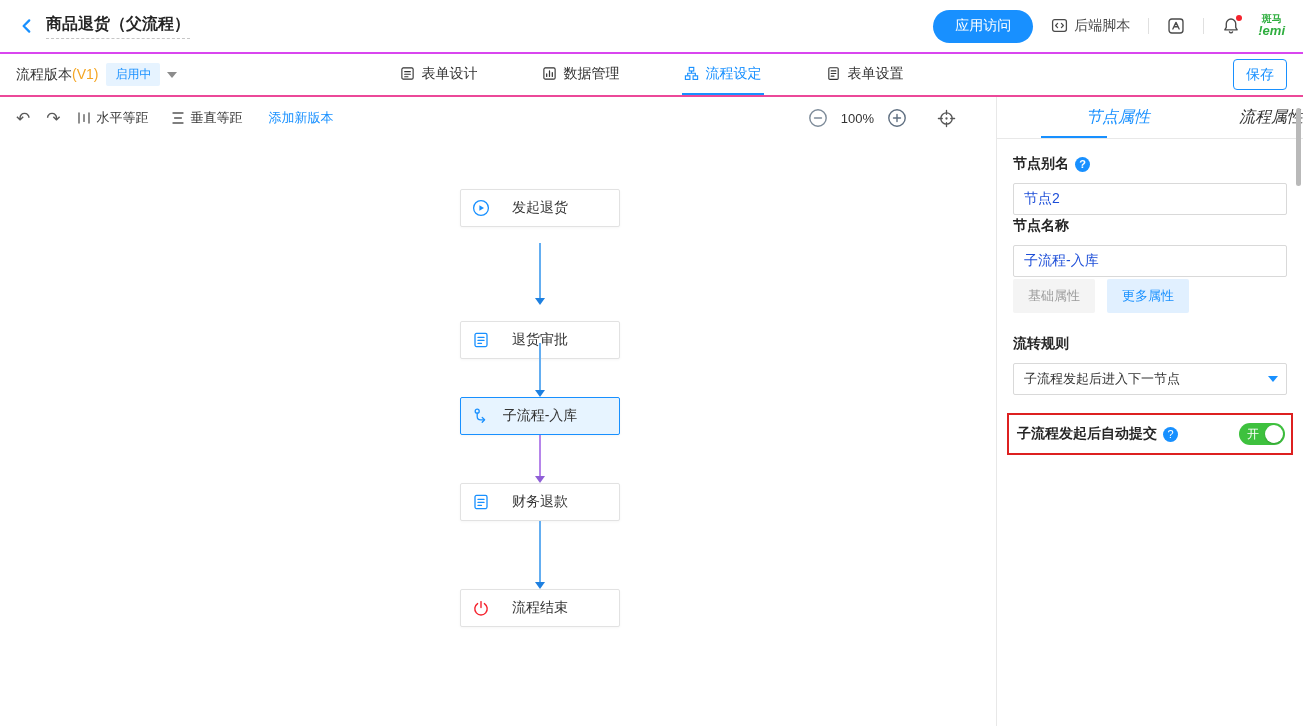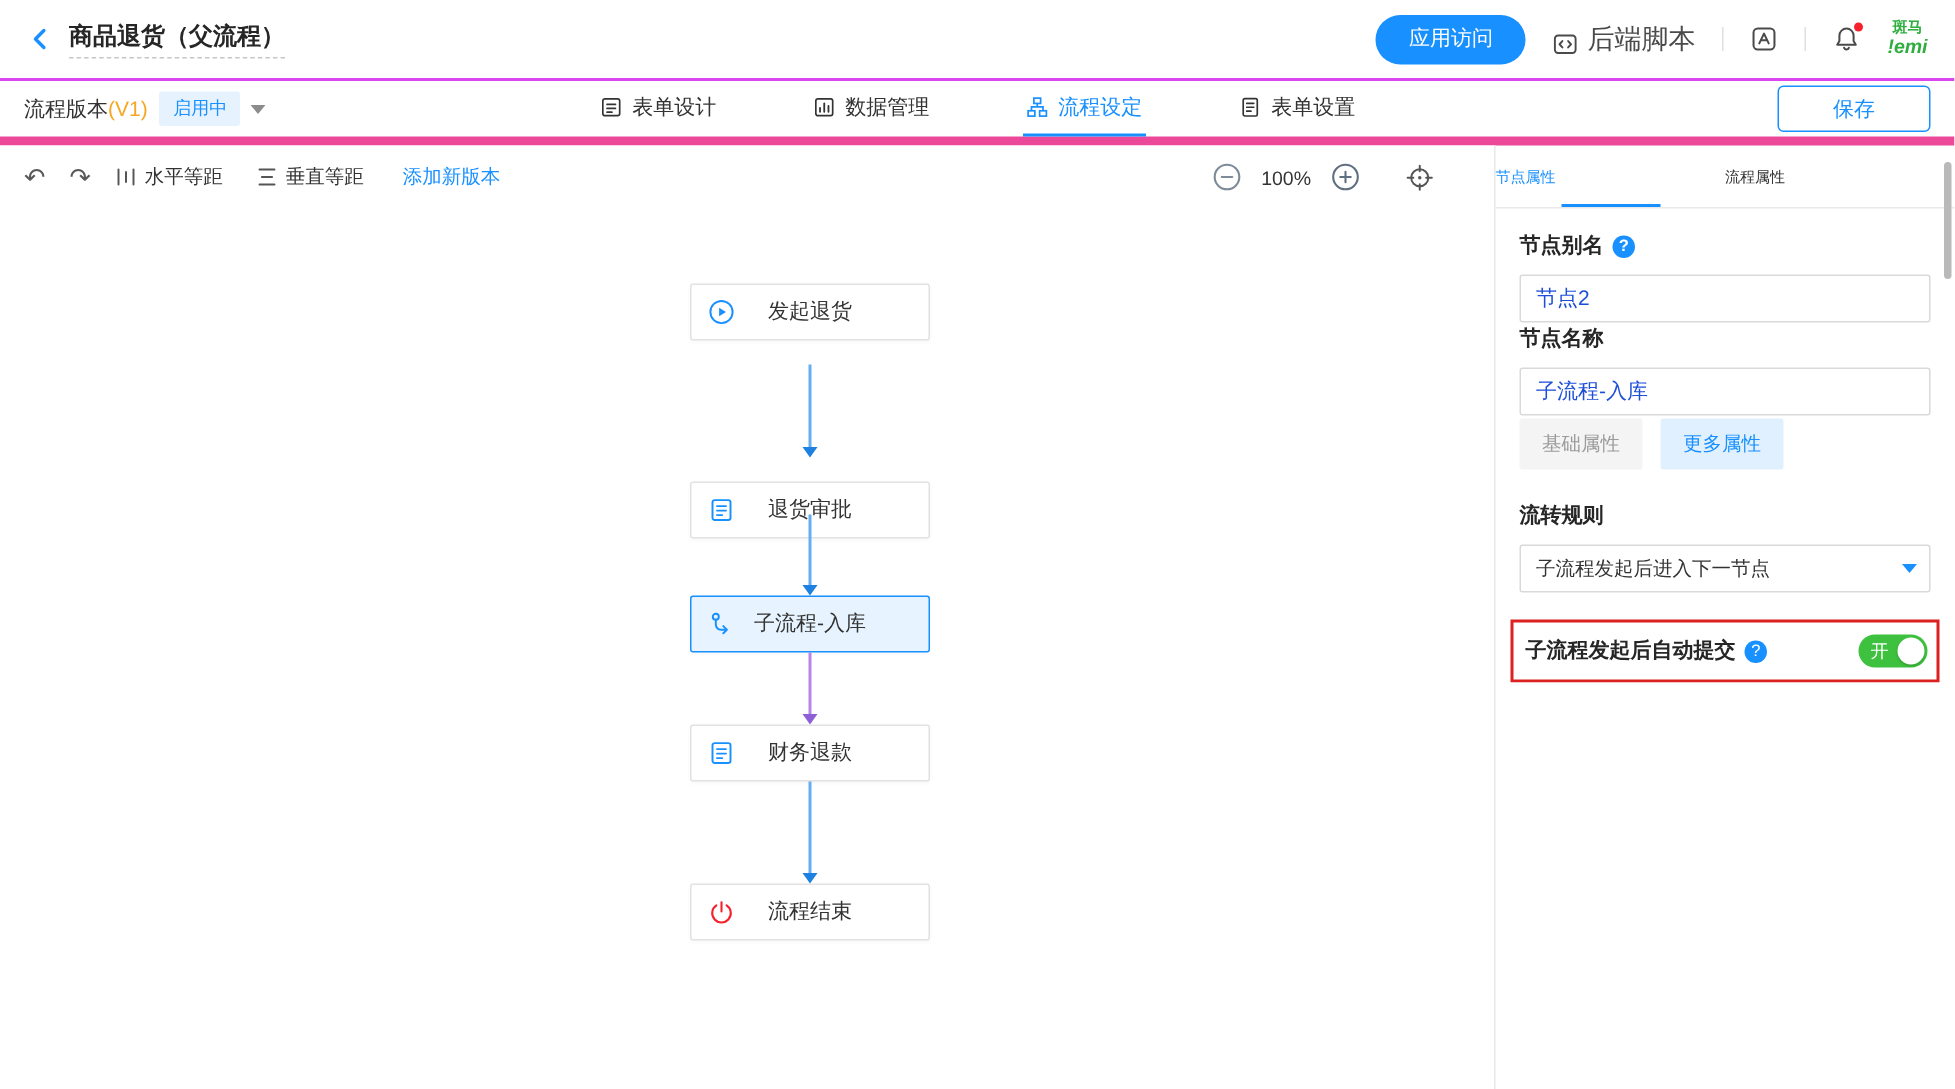--- a/index.html
+++ b/index.html
@@ -10,38 +10,38 @@
     display:flex; flex-direction:column; position:relative;
   }
   svg { display:block; }
 
   
   .topbar { height:54px; display:flex; align-items:center; padding:0 18px; border-bottom:2px solid #d946ef; background:#fff; flex:0 0 auto; }
   .back-btn { cursor:pointer; margin-right:10px; display:flex; align-items:center; }
   .page-title { font-size:16px; font-weight:bold; color:#262626; border-bottom:1px dashed #c6c6c6; padding-bottom:3px; }
   .topbar-right { margin-left:auto; display:flex; align-items:center; gap:18px; }
   .btn-pill { background:#1890ff; color:#fff; border:none; border-radius:17px; height:33px; padding:0 22px; font-size:14px; cursor:pointer; font-family:inherit; }
-  .script-item { display:flex; align-items:flex-end; gap:6px; color:#4a4a4a; cursor:pointer; font-size:18px; }
+  .script-item { display:flex; align-items:flex-start; gap:6px; color:#4a4a4a; cursor:pointer; font-size:14px; }
   .vdiv { width:1px; height:16px; background:#e0e0e0; }
   .icon-btn { position:relative; color:#4a4a4a; cursor:pointer; display:flex; align-items:center; }
   .bell-dot { position:absolute; top:-2px; right:-2px; width:6px; height:6px; border-radius:50%; background:#f5222d; }
   .brand-logo { display:flex; flex-direction:column; align-items:center; line-height:1.1; color:#2fae3f; }
   .brand-logo .l1 { font-size:10px; font-weight:bold; }
   .brand-logo .l2 { font-size:13px; font-weight:bold; font-style:italic; }
 
   
-  .versionbar { height:43px; display:flex; align-items:center; padding:0 16px; border-bottom:6px solid #ec4899; position:relative; background:#fff; flex:0 0 auto; }
+  .versionbar { height:43px; display:flex; align-items:center; padding:0 16px; border-bottom:2px solid #ec4899; position:relative; background:#fff; flex:0 0 auto; }
   .version-label { font-size:14px; color:#333; }
   .version-num { color:#f5a623; }
   .status-badge { margin-left:8px; background:#e6f3ff; color:#1890ff; font-size:12px; padding:3px 9px; border-radius:2px; }
   .badge-caret { margin-left:7px; cursor:pointer; display:inline-flex; }
   .main-tabs { position:absolute; left:50%; top:0; transform:translateX(-50%); height:100%; display:flex; gap:60px; }
   .main-tab { display:flex; align-items:center; gap:7px; font-size:14px; color:#333; cursor:pointer; border-bottom:2px solid transparent; padding:0 2px; }
   .main-tab.active { color:#1890ff; border-bottom-color:#1890ff; }
-  .save-btn { margin-left:auto; height:31px; padding:0 36px; background:#fff; color:#1890ff; border:1px solid #1890ff; border-radius:4px; font-size:14px; cursor:pointer; font-family:inherit; }
+  .save-btn { margin-left:auto; height:31px; padding:0 12px; background:#fff; color:#1890ff; border:1px solid #1890ff; border-radius:4px; font-size:14px; cursor:pointer; font-family:inherit; }
 
   
   .main { flex:1; display:flex; min-height:0; }
   .canvas { flex:1; position:relative; border-right:1px solid #e8e8e8; background:#fff; }
 
   .canvas-toolbar { height:42px; display:flex; align-items:center; padding:0 16px; }
   .tbtn { color:#595959; font-size:17px; margin-right:16px; cursor:pointer; line-height:1; }
   .tgroup { display:flex; align-items:center; gap:6px; margin-right:22px; font-size:13px; color:#333; cursor:pointer; }
   .add-version { color:#1890ff; font-size:13px; cursor:pointer; margin-left:4px; }
   .zoom { margin-left:auto; display:flex; align-items:center; gap:13px; }
@@ -56,21 +56,21 @@
   .node-label { flex:1; text-align:center; font-size:14px; color:#333; }
   .flow-arrow { position:absolute; left:532px; width:16px; }
   .flow-arrow .line { position:absolute; left:7px; top:0; bottom:6px; width:2px; background:#64aef1; }
   .flow-arrow .head { position:absolute; bottom:0; left:3px; width:0; height:0; border-left:5px solid transparent; border-right:5px solid transparent; border-top:7px solid #1e80e0; }
   .flow-arrow.purple .line { background:#b685ea; }
   .flow-arrow.purple .head { border-top-color:#8f5fd6; }
 
   
   .panel { width:306px; display:flex; flex-direction:column; background:#fff; }
   .panel-tabs { height:42px; display:flex; border-bottom:1px solid #e8e8e8; flex:0 0 auto; }
-  .panel-tab { flex:1; display:flex; align-items:center; justify-content:flex-start; font-size:10px; color:#333; cursor:pointer; position:relative; }
+  .panel-tab { flex:1; display:flex; align-items:center; justify-content:flex-end; font-size:16px; color:#333; cursor:pointer; position:relative;font-style:italic; }
   .panel-tab.active { color:#1890ff; }
   .panel-tab.active::after { content:""; position:absolute; bottom:0; left:50%; transform:translateX(-50%); width:66px; height:2px; background:#1890ff; }
   .panel-body { padding:16px 16px 0 16px; overflow:hidden; }
   .field-label { display:flex; align-items:center; gap:6px; font-weight:bold; color:#262626; font-size:14px; margin:0 0 10px 0; }
   .help-icon { width:15px; height:15px; border-radius:50%; background:#1890ff; color:#fff; font-size:11px; line-height:15px; text-align:center; cursor:pointer; flex:0 0 auto; font-style:normal; }
   .text-input { width:100%; height:32px; border:1px solid #d9d9d9; border-radius:2px; padding:0 10px; font-size:14px; color:#1d4ed8; margin-bottom:2px; font-family:inherit; outline:none; background:#fff; }
   .props-btns { display:flex; gap:12px; margin-bottom:22px; }
   .chip { border:none; font-size:13px; padding:8px 15px; border-radius:2px; cursor:pointer; font-family:inherit; }
   .chip.gray { background:#f4f4f4; color:#9b9b9b; }
   .chip.blue { background:#e1f0ff; color:#1890ff; }

